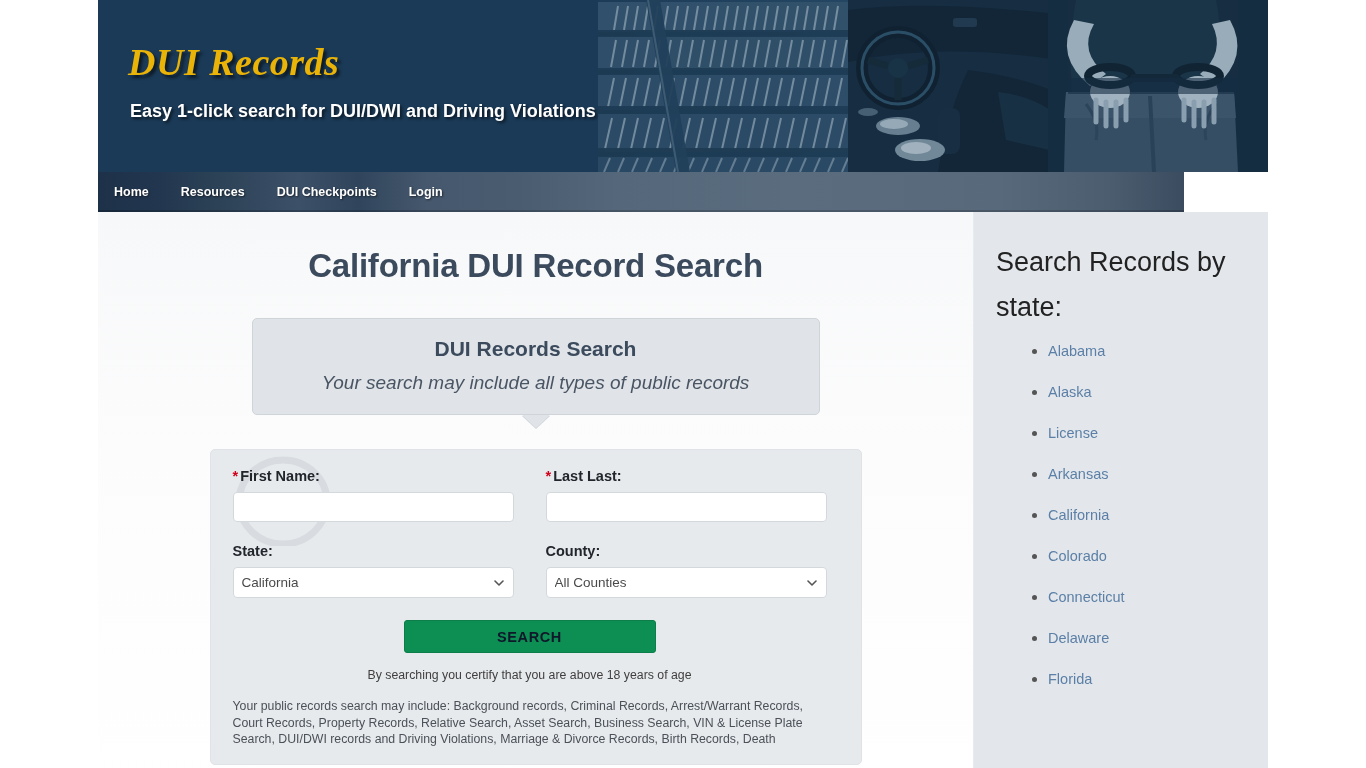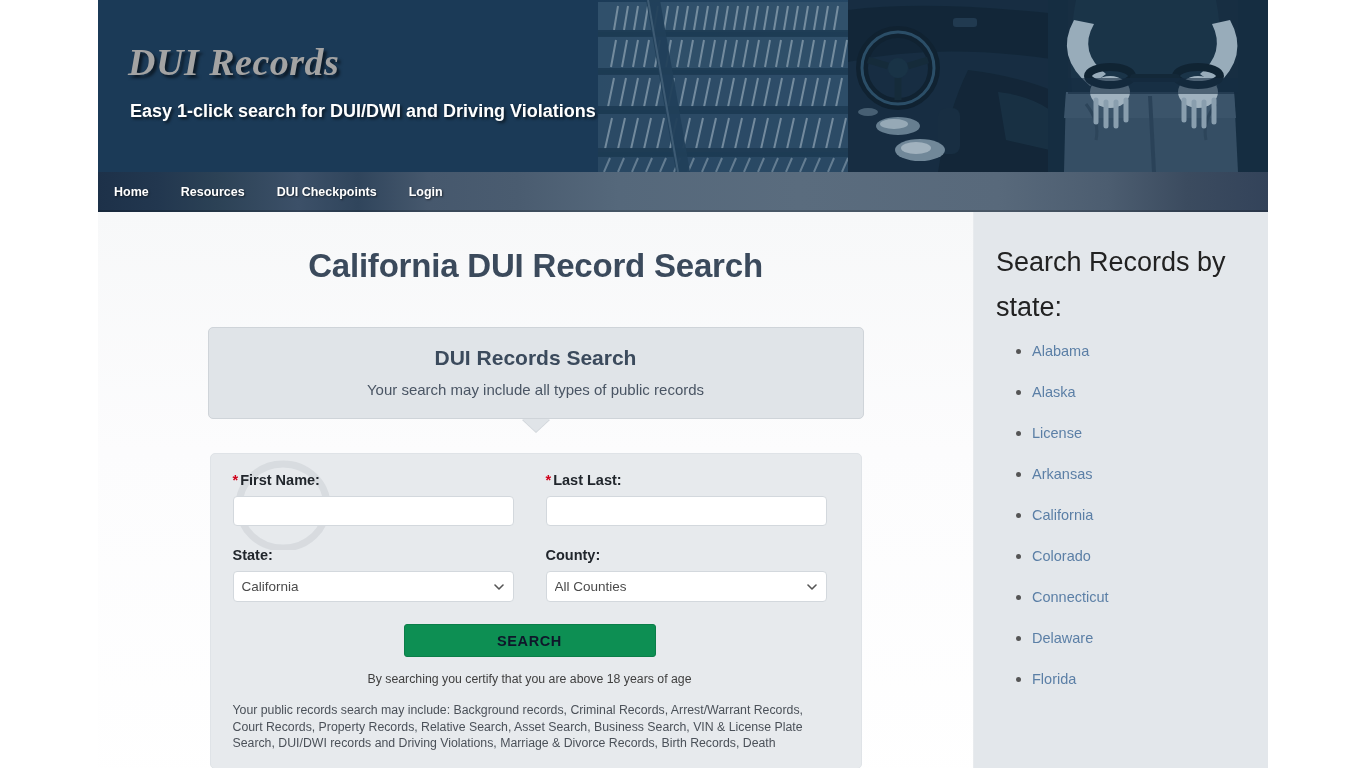--- a/index.html
+++ b/index.html
@@ -42,39 +42,39 @@
     background: linear-gradient(to right, #1b3a57 10%, rgba(27,58,87,0.92) 45%, rgba(27,58,87,0.0) 100%);
     pointer-events: none;
   }
   .brand {
     position: absolute;
     left: 30px; top: 40px;
     font-family: "Liberation Serif", serif;
     font-style: italic;
     font-weight: bold;
     font-size: 38px;
-    color: #a3a3a3;
+    color: #eab308;
     text-shadow: 3px 3px 3px rgba(0,0,0,0.55);
     letter-spacing: 0.5px;
     z-index: 5;
   }
   .tagline {
     position: absolute;
     left: 32px; top: 101px;
     font-size: 18px;
     font-weight: bold;
     color: #ffffff;
     text-shadow: 2px 2px 3px rgba(0,0,0,0.6);
     z-index: 5;
   }
 
   
   .nav {
     position: relative;
-    width: 1170px;
+    width: 1086px;
     height: 40px;
     background: linear-gradient(to right,
        #1d3149 0px, #22374f 60px, #2c4256 120px,
        #3c5068 200px, #30455c 260px, #46586d 330px,
        #4a5c70 420px, #55687b 520px, #5a6c7e 700px,
        #58697b 900px, #4c5d70 1010px, #3b4b5f 1090px, #33435a 1170px);
     overflow: hidden;
   }
   .nav::after{
     content:"";
@@ -127,39 +127,40 @@
     text-align: center;
     font-size: 33px;
     font-weight: bold;
     color: #3b4a5c;
     letter-spacing: -0.2px;
   }
 
   
   .callout-wrap {
     position: relative;
-    width: 656px;
-    margin: 42px auto 0 auto;
+    width: 568px;
+    margin: 33px auto 0 auto;
   }
   .callout {
     background: #e0e4e8;
     border: 1px solid #cfd4d9;
     border-radius: 5px;
     padding: 18px 20px 20px 20px;
     text-align: center;
   }
   .callout-title {
     margin: 0;
     font-size: 21px;
     font-weight: bold;
     color: #3b4a5c;
   }
   .callout-sub {
     margin: 11px 0 0 0;
-    font-size: 15px;
+    font-size: 19px;
+    font-style: italic;
     color: #4a5564;
   }
   .callout-arrow {
     position: absolute;
     left: 50%;
     bottom: -13px;
     margin-left: -14px;
     width: 0; height: 0;
     border-left: 14px solid transparent;
     border-right: 14px solid transparent;
@@ -277,21 +278,21 @@
   
   .side-title {
     margin: 0;
     padding: 28px 22px 0 22px;
     font-size: 27px;
     font-weight: normal;
     color: #222222;
     line-height: 45px;
   }
   .state-list {
-    margin: 12px 0 0 0;
+    margin: 12px 0 0 16px;
     padding: 0 0 0 58px;
     list-style: disc;
   }
   .state-list li {
     margin: 0 0 23px 0;
     color: #555;
   }
   .state-link {
     color: #5b7fa6;
     font-size: 14.5px;

